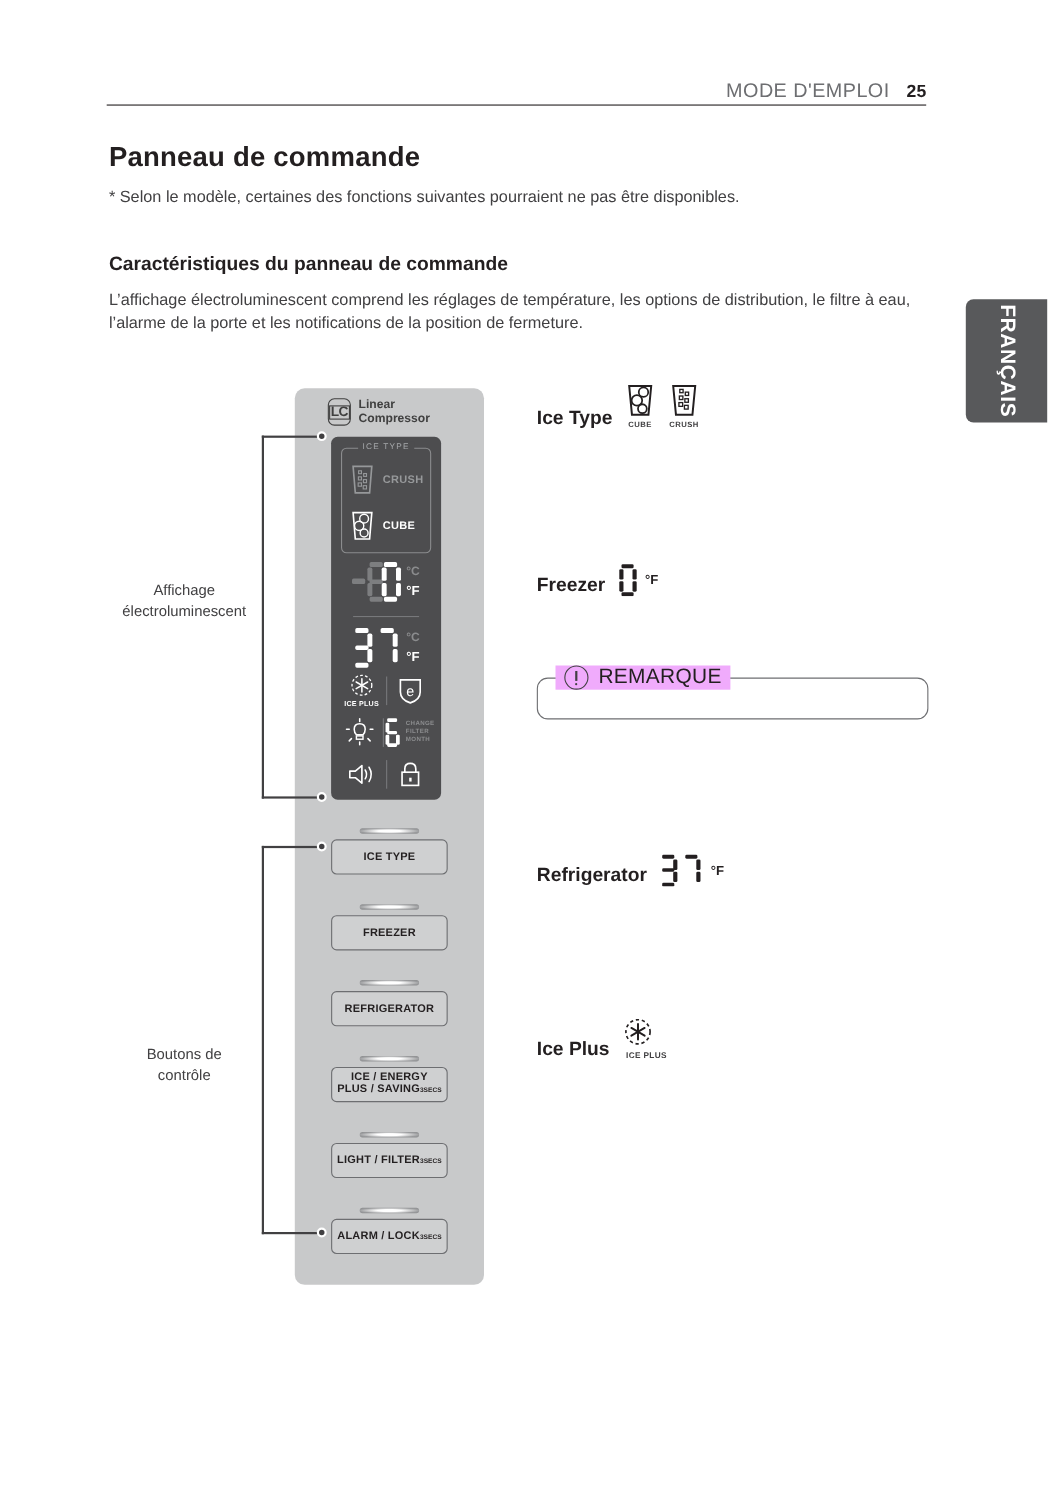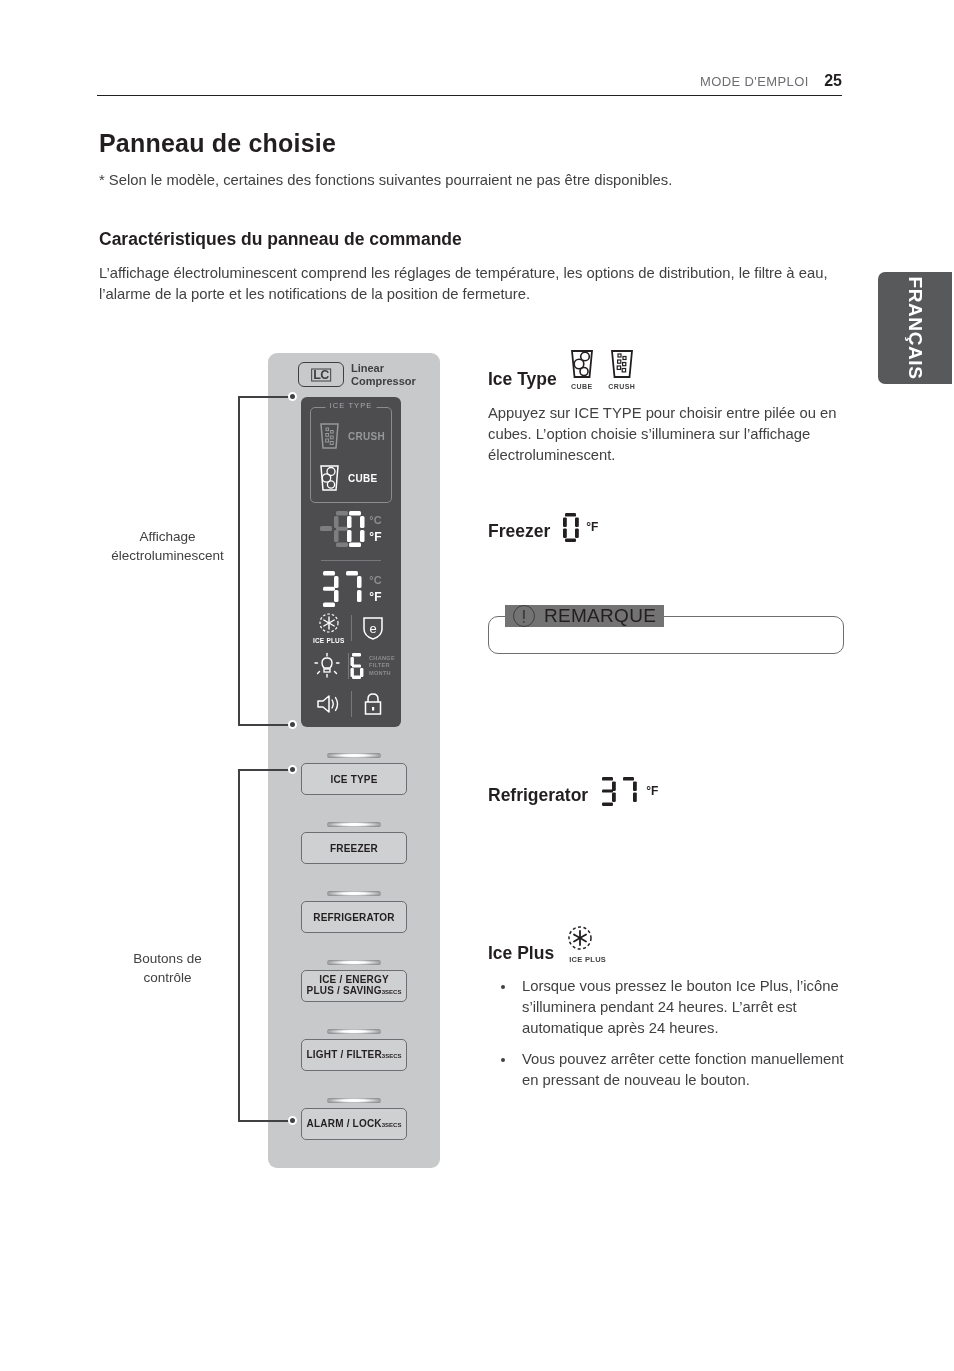--- a/index.html
+++ b/index.html
@@ -12,21 +12,21 @@
     position: relative;
     overflow: hidden;
   }
 
   
   .page-header {
     position: absolute; left: 97px; top: 72px; width: 745px;
     text-align: right;
   }
   .page-header .hdr-line {
-    font-size: 13px; letter-spacing: .4px; color: #6d6e71;
+    font-size: 18px; letter-spacing: .4px; color: #6d6e71;
     display: inline-block; vertical-align: baseline;
   }
   .page-header .hdr-page {
     font-size: 16px; font-weight: bold; color: #231f20;
     display: inline-block; margin-left: 11px; vertical-align: baseline;
   }
   .header-rule {
     position: absolute; left: 97px; top: 95px; width: 745px;
     border-top: 1.4px solid #231f20;
   }
@@ -69,21 +69,21 @@
     position: absolute; left: 268px; top: 353px;
     width: 172px; height: 815px;
     background: #c8c9ca;
     border-radius: 9px;
   }
   .lc-logo {
     position: absolute; left: 30px; top: 9px;
     display: flex; align-items: center; gap: 7px;
   }
   .lc-mark {
-    width: 46px; height: 25px; border: 1.6px solid #404040;
+    width: 21px; height: 25px; border: 1.6px solid #404040;
     border-radius: 6px; position: relative;
   }
   .lc-mark i {
     position: absolute; left: 50%; top: 50%;
     transform: translate(-50%,-50%);
     font-style: normal; font-weight: bold; font-size: 12.5px;
     color: #404040; letter-spacing: -.5px;
     border: 1.4px solid #404040; padding: 0 1px; line-height: 11px;
   }
   .lc-text {
@@ -219,21 +219,21 @@
   .iceplus-cap { font-size: 7.5px; font-weight: bold; letter-spacing: .3px; color: #414042; margin-top: 2px; margin-left: 4px; }
 
   
   .remarque {
     position: absolute; left: 488px; width: 356px;
     border: 1.4px solid #6d6e71; border-radius: 10px;
     padding: 22px 16px 14px 16px;
   }
   .remarque-head {
     position: absolute; left: 16px; top: -12px;
-    background: #737373; padding: 0 8px;
+    background: #f0abfc; padding: 0 8px;
     display: flex; align-items: center; gap: 9px;
   }
   .bang {
     width: 22px; height: 22px; border-radius: 50%;
     border: 1.6px solid #414042; position: relative; flex: none;
   }
   .bang::before {
     content: ""; position: absolute; left: 50%; top: 3.5px;
     transform: translateX(-50%);
     width: 2.2px; height: 9px; background: #414042;
@@ -255,21 +255,21 @@
 </style>
 </head>
 <body>
 
 <div class="page-header">
   <span class="hdr-line">MODE D'EMPLOI</span>
   <span class="hdr-page">25</span>
 </div>
 <div class="header-rule"></div>
 
-<div class="h1">Panneau de choisie</div>
+<div class="h1">Panneau de commande</div>
 <div class="note-star">* Selon le modèle, certaines des fonctions suivantes pourraient ne pas être disponibles.</div>
 <div class="h2">Caractéristiques du panneau de commande</div>
 <div class="intro">L’affichage électroluminescent comprend les réglages de température, les options de distribution, le filtre à eau, l’alarme de la porte et les notifications de la position de fermeture.</div>
 
 <div class="lang-tab">
   <span>FRANÇAIS</span>
 </div>
 
 <div class="panel-figure">
 
@@ -547,21 +547,20 @@
           <rect x="15" y="8.5" width="3" height="3" fill="none" stroke="#231f20" stroke-width="1.2"></rect>
           <rect x="9.6" y="12" width="3.2" height="3.2" fill="none" stroke="#231f20" stroke-width="1.2"></rect>
           <rect x="14.6" y="14.5" width="3.2" height="3.2" fill="none" stroke="#231f20" stroke-width="1.2"></rect>
           <rect x="9.2" y="18" width="3.4" height="3.4" fill="none" stroke="#231f20" stroke-width="1.2"></rect>
           <rect x="14.2" y="20.5" width="3.4" height="3.4" fill="none" stroke="#231f20" stroke-width="1.2"></rect>
         </svg>
         <span class="cap">CRUSH</span>
       </span>
     </span>
   </div>
-  <div class="sec-body">Appuyez sur ICE TYPE pour choisir entre pilée ou en cubes. L’option choisie s’illuminera sur l’affichage électroluminescent.</div>
 </div>
 
 <div class="rc" style="top:512px;">
   <div class="sec-head">
     <span>Freezer</span>
     <span class="seg-inline">
       <svg width="22" height="30" viewBox="0 0 22 30">
         <g fill="#231f20">
           <rect x="4" y="1" width="11" height="3.6" rx="1.2"></rect>
           <rect x="2" y="5.4" width="3.8" height="9.5" rx="1.2"></rect>
@@ -614,17 +613,13 @@
         <circle cx="15" cy="15" r="11" fill="none" stroke="#231f20" stroke-width="1.5" stroke-dasharray="3 2.5"></circle>
         <g stroke="#231f20" stroke-width="1.8" stroke-linecap="round">
           <line x1="15" y1="8" x2="15" y2="22"></line>
           <line x1="9" y1="11.5" x2="21" y2="18.5"></line>
           <line x1="9" y1="18.5" x2="21" y2="11.5"></line>
         </g>
       </svg>
       <span class="iceplus-cap">ICE PLUS</span>
     </span>
   </div>
-  <ul class="bullets">
-    <li>Lorsque vous pressez le bouton Ice Plus, l’icône s’illuminera pendant 24 heures. L’arrêt est automatique après 24 heures.</li>
-    <li>Vous pouvez arrêter cette fonction manuellement en pressant de nouveau le bouton.</li>
-  </ul>
 </div>
 
 </body></html>

